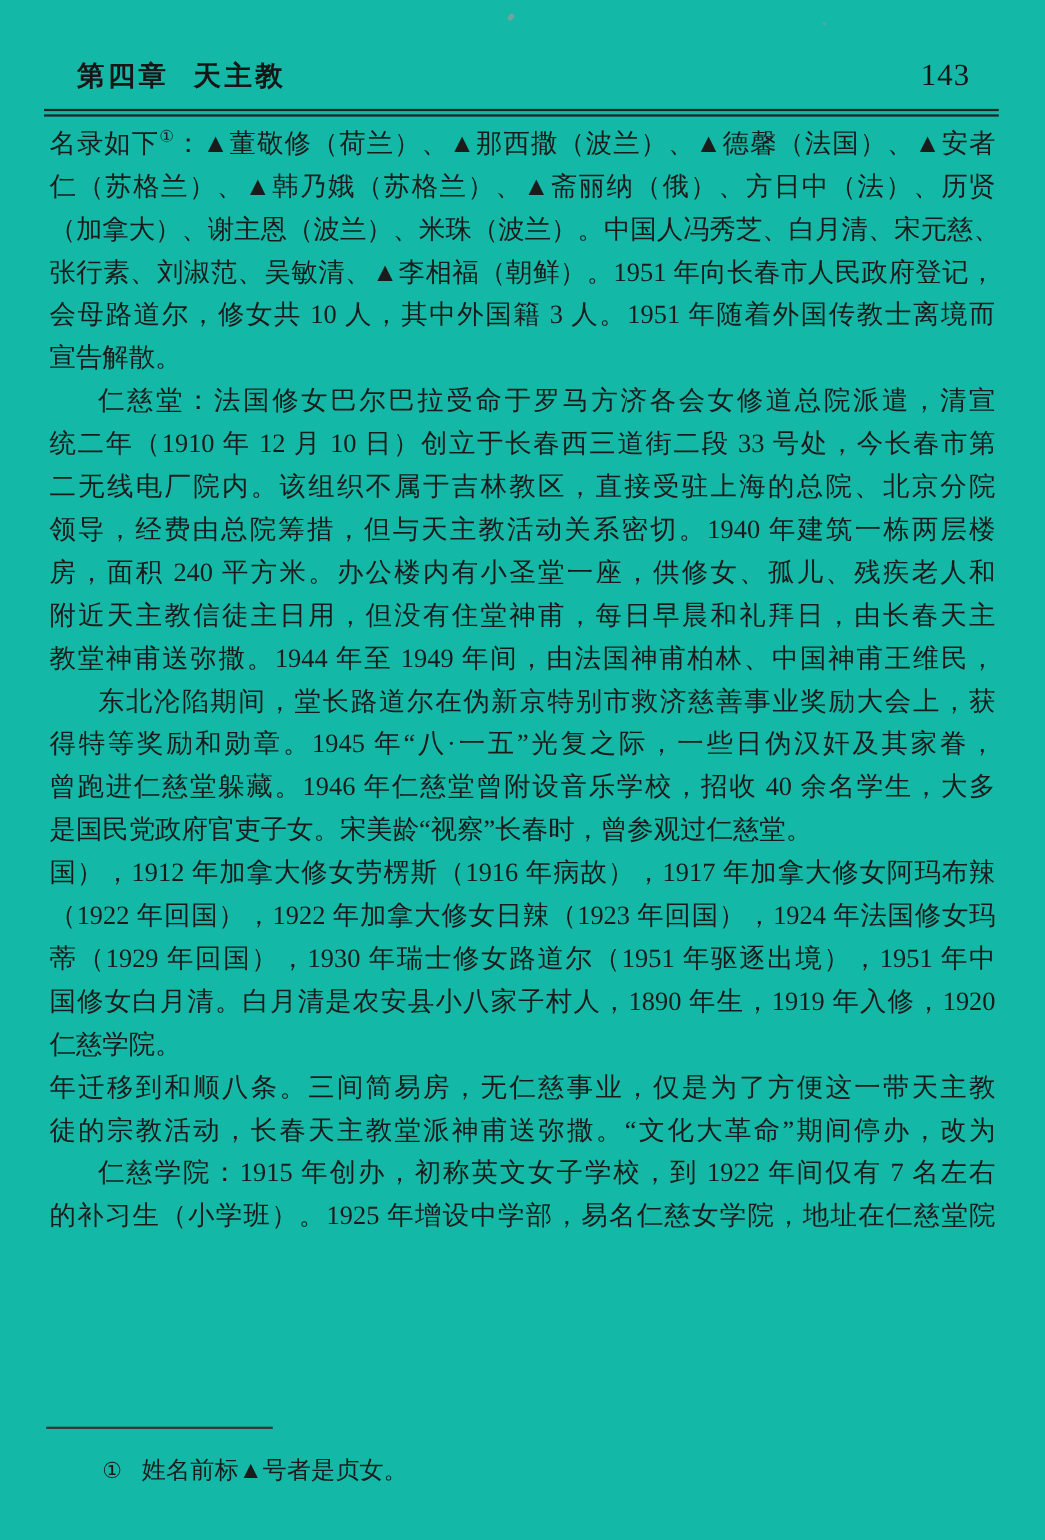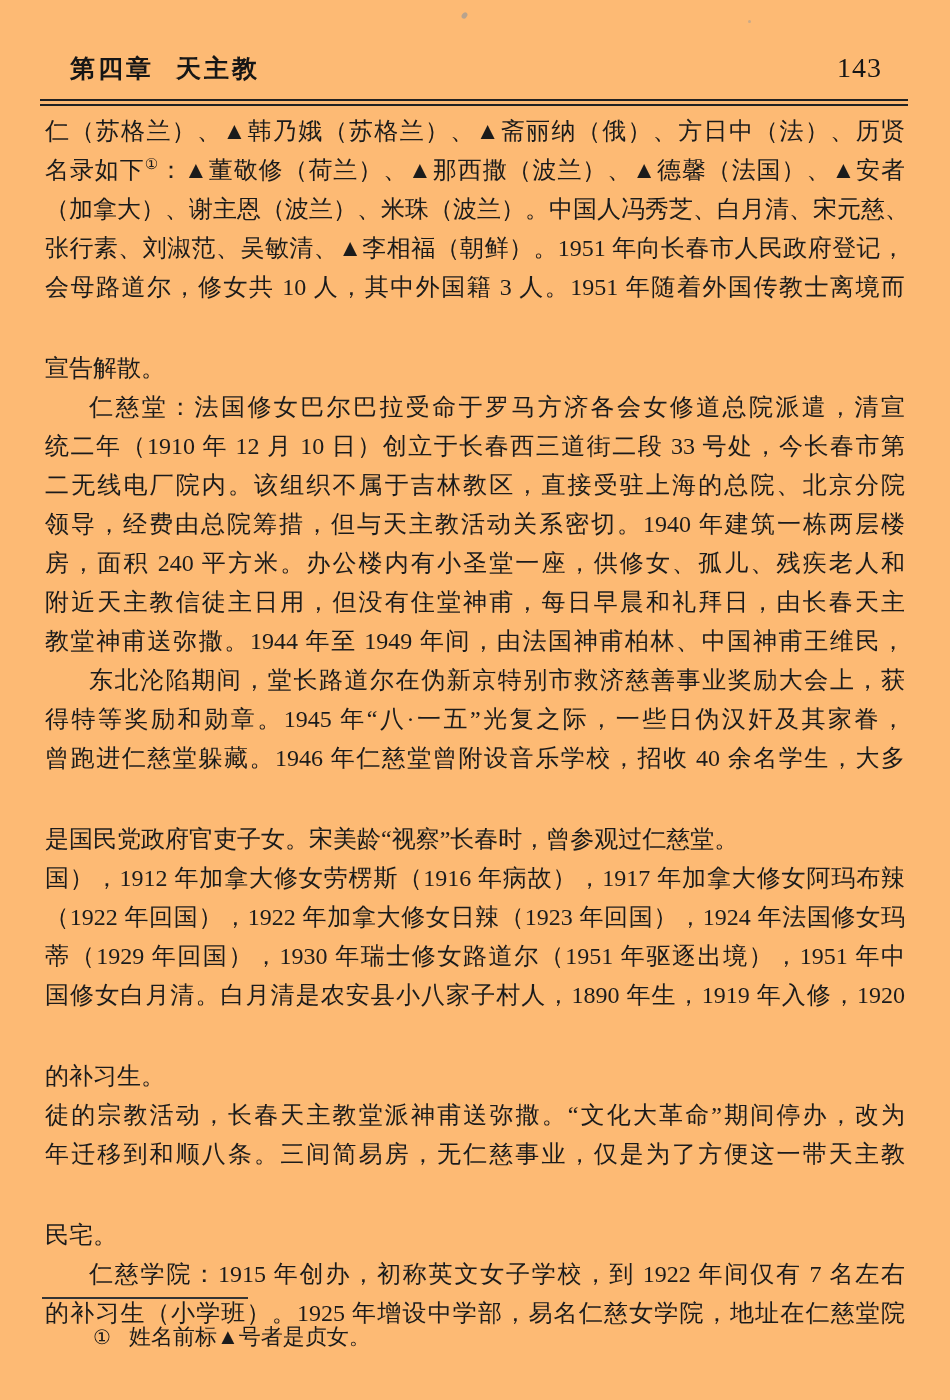--- a/index.html
+++ b/index.html
@@ -4,21 +4,21 @@
 <style>
   html, body { margin: 0; padding: 0; }
   body {
     width: 950px; height: 1400px;
     background: #f4f4f2;
     font-family: "Liberation Serif", "DejaVu Serif", serif;
   }
   .page {
     position: relative;
     width: 950px; height: 1400px;
-    background: #fdba74;
+    background: #14b8a6;
     color: #1b1b1b;
     overflow: hidden;
   }
   
   .running-head {
     position: absolute;
     top: 52px; left: 70px; right: 68px;
     display: flex;
     justify-content: space-between;
     align-items: baseline;
@@ -54,21 +54,21 @@
     height: 39px;
     line-height: 39px;
     font-size: 24px;
     white-space: nowrap;
     text-align: justify;
     text-align-last: justify;
     text-justify: inter-character;
     color: #1b1b1b;
   }
   .line.indent { padding-left: 44px; }
-  .line.end { text-align: right; text-align-last: left; margin-top: 42px; }
+  .line.end { text-align: right; text-align-last: left; }
   .line sup {
     font-size: 15px;
     vertical-align: super;
     line-height: 0;
   }
   
   .footnote-rule {
     position: absolute;
     top: 1297px; left: 42px; width: 206px;
     border-top: 2.5px solid #333;
@@ -95,45 +95,44 @@
   <div class="running-head">
     <div class="chapter-heading">
       <span>第四章</span><span class="gap"></span><span>天主教</span>
     </div>
     <div class="page-number">143</div>
   </div>
 
   <div class="head-rule"></div>
 
   <div class="body-text" id="body-lines">
+      <div class="line">名录如下<sup>①</sup>：▲董敬修（荷兰）、▲那西撒（波兰）、▲德馨（法国）、▲安者</div>
       <div class="line">仁（苏格兰）、▲韩乃娥（苏格兰）、▲斋丽纳（俄）、方日中（法）、历贤</div>
-      <div class="line">名录如下<sup>①</sup>：▲董敬修（荷兰）、▲那西撒（波兰）、▲德馨（法国）、▲安者</div>
       <div class="line">（加拿大）、谢主恩（波兰）、米珠（波兰）。中国人冯秀芝、白月清、宋元慈、</div>
       <div class="line">张行素、刘淑范、吴敏清、▲李相福（朝鲜）。1951 年向长春市人民政府登记，</div>
       <div class="line">会母路道尔，修女共 10 人，其中外国籍 3 人。1951 年随着外国传教士离境而</div>
       <div class="line end">宣告解散。</div>
       <div class="line indent">仁慈堂：法国修女巴尔巴拉受命于罗马方济各会女修道总院派遣，清宣</div>
       <div class="line">统二年（1910 年 12 月 10 日）创立于长春西三道街二段 33 号处，今长春市第</div>
       <div class="line">二无线电厂院内。该组织不属于吉林教区，直接受驻上海的总院、北京分院</div>
       <div class="line">领导，经费由总院筹措，但与天主教活动关系密切。1940 年建筑一栋两层楼</div>
       <div class="line">房，面积 240 平方米。办公楼内有小圣堂一座，供修女、孤儿、残疾老人和</div>
       <div class="line">附近天主教信徒主日用，但没有住堂神甫，每日早晨和礼拜日，由长春天主</div>
       <div class="line">教堂神甫送弥撒。1944 年至 1949 年间，由法国神甫柏林、中国神甫王维民，</div>
       <div class="line indent">东北沦陷期间，堂长路道尔在伪新京特别市救济慈善事业奖励大会上，获</div>
       <div class="line">得特等奖励和勋章。1945 年“八·一五”光复之际，一些日伪汉奸及其家眷，</div>
       <div class="line">曾跑进仁慈堂躲藏。1946 年仁慈堂曾附设音乐学校，招收 40 余名学生，大多</div>
       <div class="line end">是国民党政府官吏子女。宋美龄“视察”长春时，曾参观过仁慈堂。</div>
       <div class="line">国），1912 年加拿大修女劳楞斯（1916 年病故），1917 年加拿大修女阿玛布辣</div>
       <div class="line">（1922 年回国），1922 年加拿大修女日辣（1923 年回国），1924 年法国修女玛</div>
       <div class="line">蒂（1929 年回国），1930 年瑞士修女路道尔（1951 年驱逐出境），1951 年中</div>
       <div class="line">国修女白月清。白月清是农安县小八家子村人，1890 年生，1919 年入修，1920</div>
-      <div class="line end">的补习生。</div>
+      <div class="line end">仁慈学院。</div>
+      <div class="line">年迁移到和顺八条。三间简易房，无仁慈事业，仅是为了方便这一带天主教</div>
       <div class="line">徒的宗教活动，长春天主教堂派神甫送弥撒。“文化大革命”期间停办，改为</div>
-      <div class="line">年迁移到和顺八条。三间简易房，无仁慈事业，仅是为了方便这一带天主教</div>
-      <div class="line end">民宅。</div>
       <div class="line indent">仁慈学院：1915 年创办，初称英文女子学校，到 1922 年间仅有 7 名左右</div>
       <div class="line">的补习生（小学班）。1925 年增设中学部，易名仁慈女学院，地址在仁慈堂院</div>
     </div>
 
   <div class="footnote-rule"></div>
 
   <div class="footnote">
     <span class="fn-marker">①</span><span>姓名前标▲号者是贞女。</span>
   </div>
 

